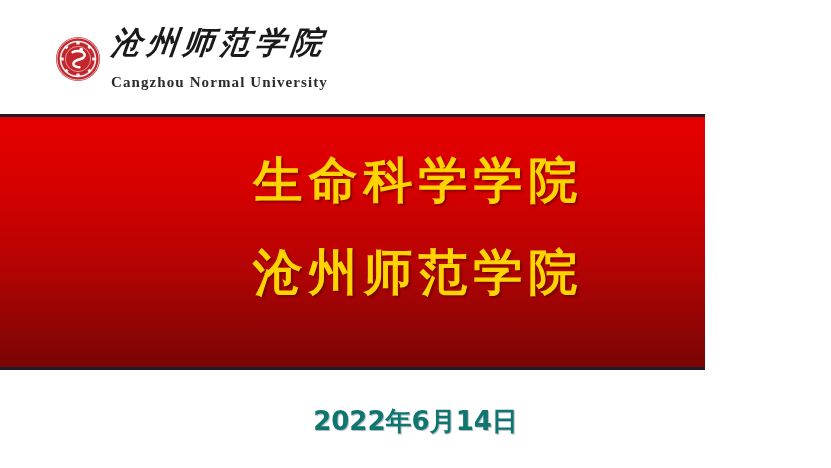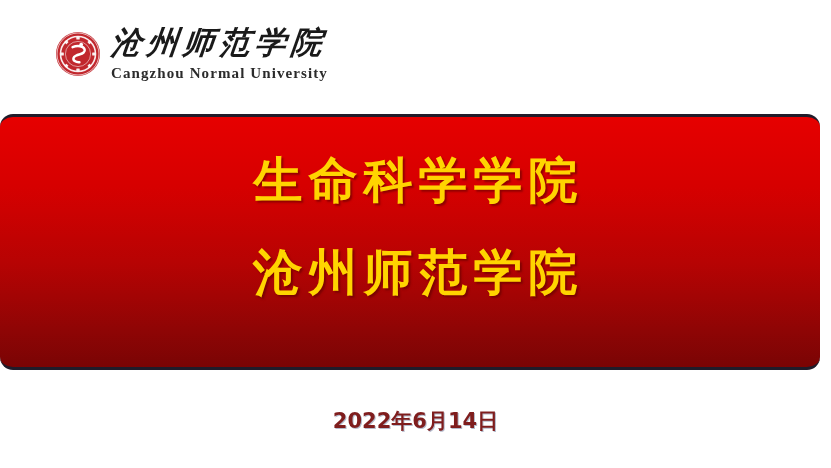--- a/index.html
+++ b/index.html
@@ -61,36 +61,35 @@
     transform: skewX(-6deg);
   }
   .logo-en {
     font-family: "Liberation Serif", "DejaVu Serif", serif;
     font-size: 15px;
     line-height: 18px;
     font-weight: 700;
     color: #2b2b2b;
     letter-spacing: 1.1px;
     white-space: nowrap;
-    margin-top: 5px;
+    margin-top: 14px;
   }
 
   
   .banner {
     position: absolute;
     left: 0;
     top: 114px;
-    width: 820px;
+    width: 705px;
     height: 256px;
     background: linear-gradient(to bottom, #e60000 0%, #d60000 28%, #b70303 58%, #8f0505 85%, #7a0404 100%);
     border-top: 3px solid #201c2a;
     border-bottom: 3px solid #201c2a;
     box-sizing: border-box;
     overflow: hidden;
-    border-radius: 13px;
   }
   .banner-titles {
     position: absolute;
     left: 0;
     top: 0;
     width: 831px;
     height: 100%;
     display: flex;
     flex-direction: column;
     align-items: center;
@@ -123,23 +122,23 @@
     background: #ffffff;
   }
   .date-text {
     position: absolute;
     left: 0;
     top: 36px;
     width: 831px;
     text-align: center;
     font-family: "DejaVu Sans", "Liberation Sans", sans-serif;
     font-weight: 700;
-    font-size: 21px;
+    font-size: 26px;
     line-height: 30px;
-    color: #7f1d1d;
+    color: #0f766e;
     letter-spacing: 0px;
     text-shadow: 1px 1px 0 rgba(40, 60, 110, 0.35);
   }
 </style>
 </head>
 <body>
 
 <div class="slide">
 
   <div class="header">

